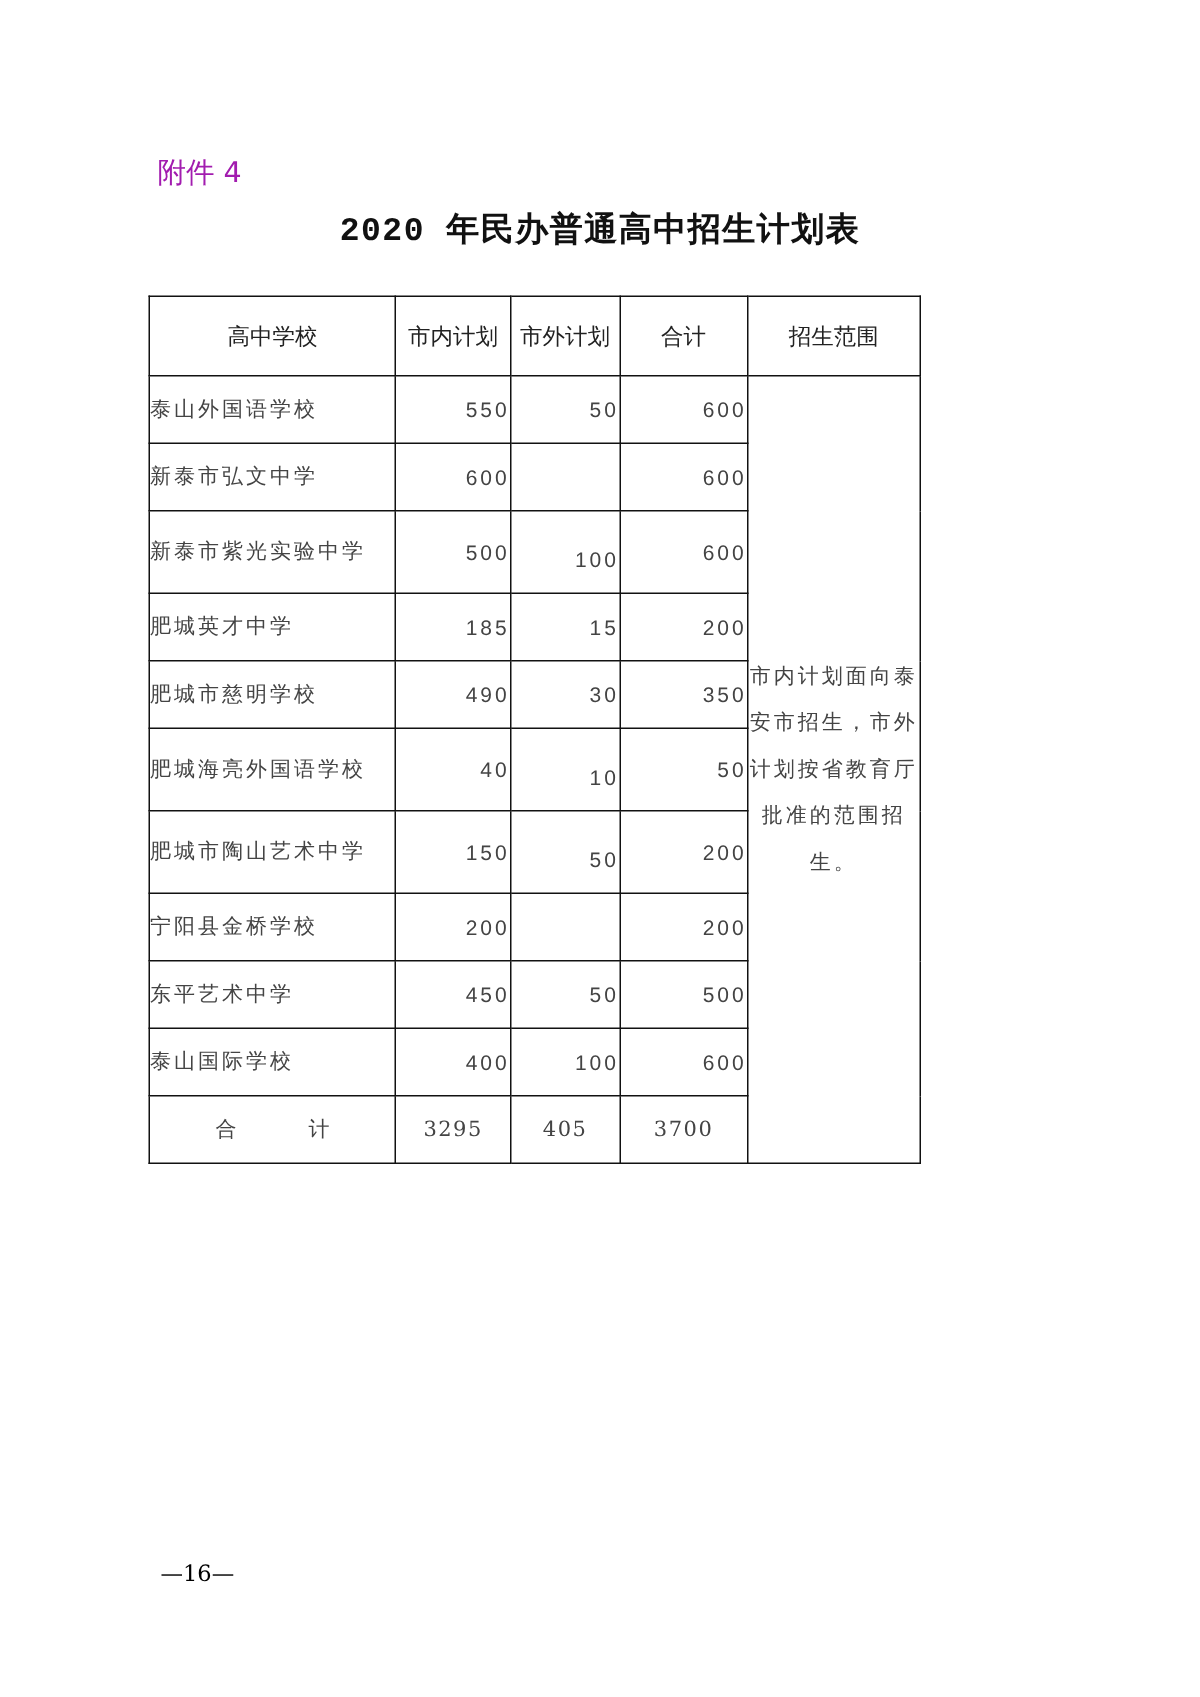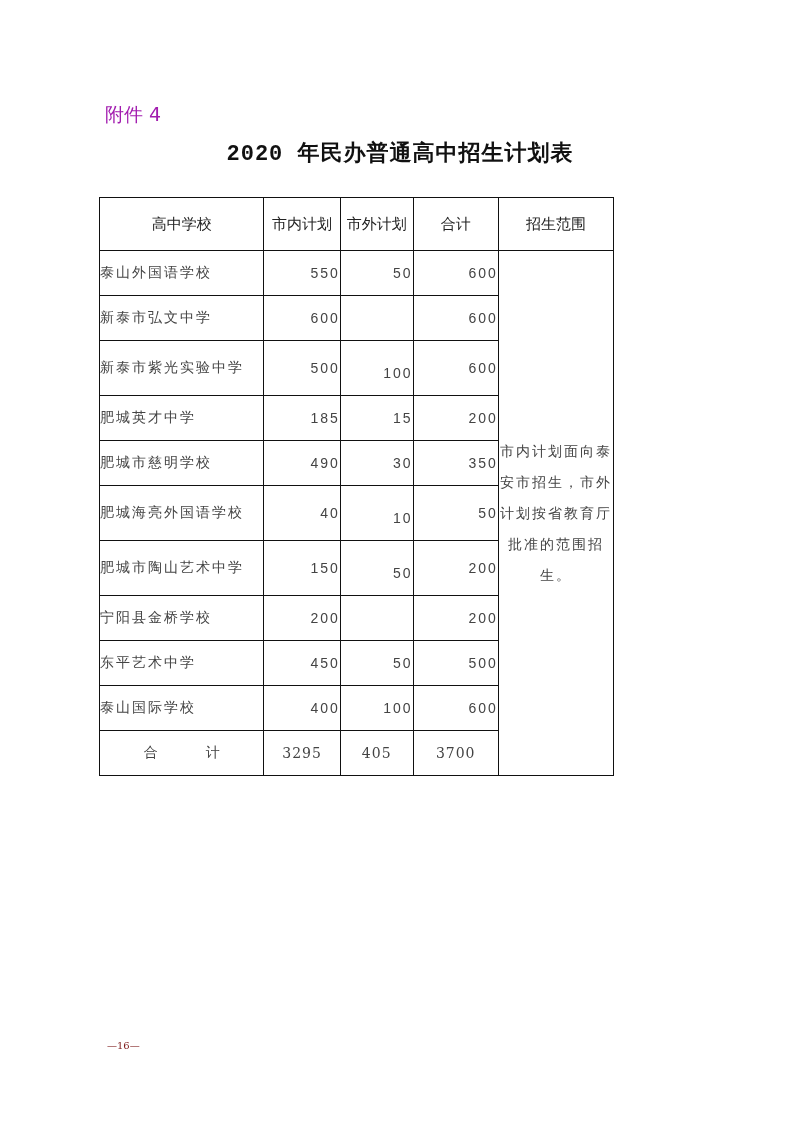--- a/index.html
+++ b/index.html
@@ -16,21 +16,21 @@
   .c-total { width: 97px; }
   .c-scope { width: 137px; }
   td.school { text-align: left; padding-left: 9px; letter-spacing: 2px; font-family: "DejaVu Sans", sans-serif; color: #555; }
   td.num { text-align: right; font-family: Liberation Sans, sans-serif; letter-spacing: 2px; color: #444; }
   td.num.low { padding-top: 10px; }
   td.scope { vertical-align: middle; text-align: center; font-size: 13.5px; line-height: 31px; color: #555; letter-spacing: 2px; padding: 0 3px; }
   tr.sum td { height: 44px; }
   td.sumlabel { text-align: center; font-size: 15px; color: #222; word-spacing: 0; }
   td.sumlabel span.gap { display: inline-block; width: 48px; }
   td.sumnum { text-align: center; font-family: "DejaVu Serif", serif; font-weight: bold; font-size: 12px; color: #222; letter-spacing: 1px; }
-  .footer { position: absolute; left: 107px; top: 1040px; font-family: "DejaVu Serif", serif; font-size: 10px; color: #7f1d1d; }
+  .footer { position: absolute; left: 107px; top: 1040px; font-family: "DejaVu Serif", serif; font-size: 15px; color: #000000; }
 </style>
 </head>
 <body>
 
 <div class="attach">附件 4</div>
 <div class="title">2020 年民办普通高中招生计划表</div>
 
 <table class="plan">
   <colgroup>
     <col class="c-school">

